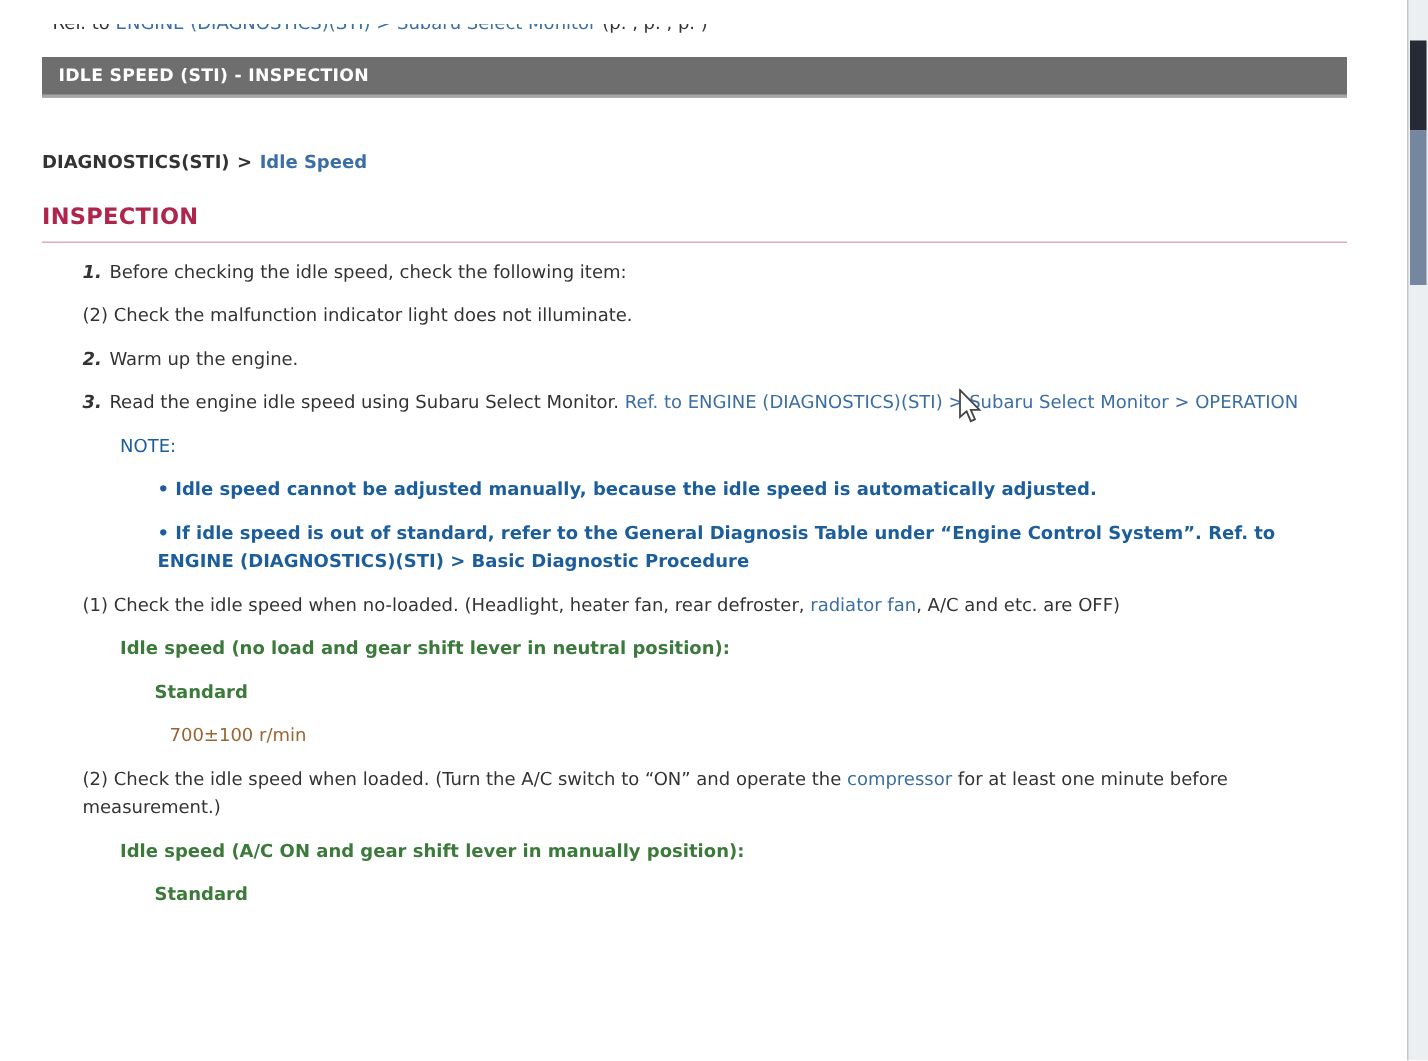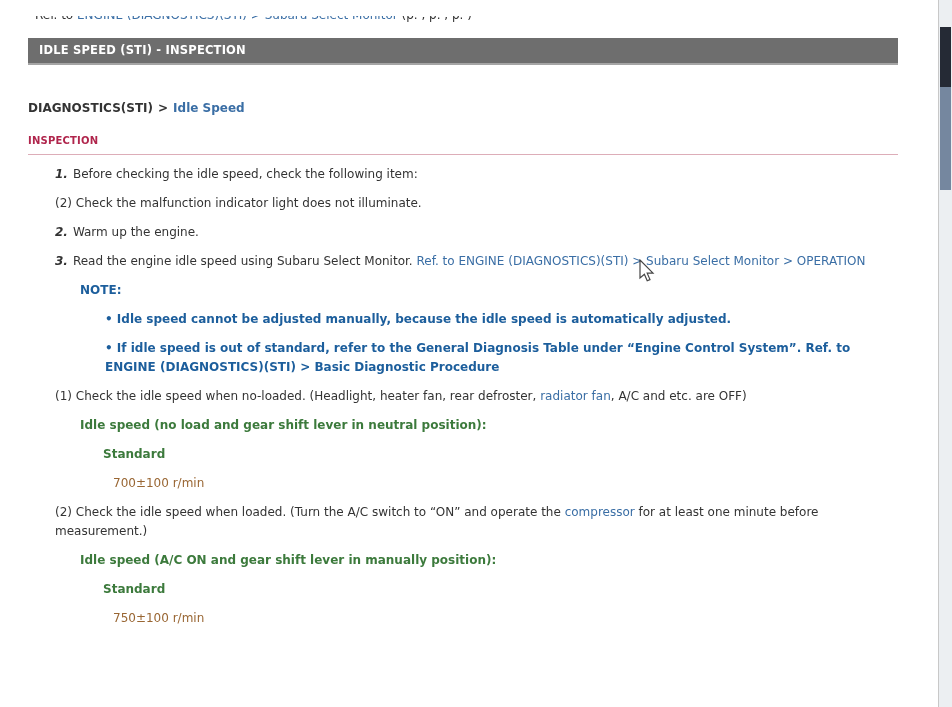--- a/index.html
+++ b/index.html
@@ -26,31 +26,31 @@
   }
 
   .breadcrumb { margin: 36px 40px 0 28px; font-weight: bold; font-size: 12px; color: #333; }
   .breadcrumb .sep { margin: 0 5px; }
   .crumb-link { color: var(--link_blue, #3a6ea5); text-decoration: none; cursor: pointer; }
 
   .heading {
     margin: 20px 40px 4px 28px; padding-bottom: 8px;
     color: var(--heading_red, #b0254c);
     border-bottom: 1px solid var(--heading_rule, #ddadb8);
-    font-size: 10px; font-weight: bold; letter-spacing: 0.2px;
+    font-size: 15px; font-weight: bold; letter-spacing: 0.2px;
   }
 
   .content { margin: 6px 40px 0 55px; line-height: 19px; }
   .content p { margin: 10px 0; }
 
   .num { font-weight: bold; font-style: italic; margin-right: 5px; }
   .link { color: var(--link_blue, #3a6ea5); text-decoration: none; cursor: pointer; }
 
   .note { margin-left: 25px; }
-  .note-label { color: var(--note_blue, #1c5e9c); font-weight: bold; }
+  .note-label { color: var(--note_blue, #1c5e9c); font-weight: normal; }
   .note-list { list-style: none; margin: 10px 0 10px 25px; padding: 0;
                color: var(--note_blue, #1c5e9c); font-weight: bold; }
   .note-list li { margin: 10px 0; }
   .note-list li::before { content: "\2022  "; }
 
   .spec { margin-left: 25px; }
   .content .spec p.spec-title { margin: 10px 0; color: var(--spec_green, #3c7a3c); font-weight: bold; }
   .content .spec p.spec-label { margin: 10px 0 10px 23px; color: var(--spec_green, #3c7a3c); font-weight: bold; }
   .content .spec p.spec-value { margin: 10px 0 10px 33px; color: var(--value_brown, #996633); }
 
@@ -107,21 +107,20 @@
       <p class="spec-title">Idle speed (no load and gear shift lever in neutral position):</p>
       <p class="spec-label">Standard</p>
       <p class="spec-value">700±100 r/min</p>
     </div>
 
     <p><span>(2) Check the idle speed when loaded. (Turn the A/C switch to “ON” and operate the </span><a class="link">compressor</a><span> for at least one minute before measurement.)</span></p>
 
     <div class="spec">
       <p class="spec-title">Idle speed (A/C ON and gear shift lever in manually position):</p>
       <p class="spec-label">Standard</p>
-      <p class="spec-value">750±100 r/min</p>
     </div>
 
   </div>
 </div>
 
 <div class="scrollbar">
   <div class="sb-seg-dark"></div>
   <div class="sb-thumb"></div>
 </div>
 

